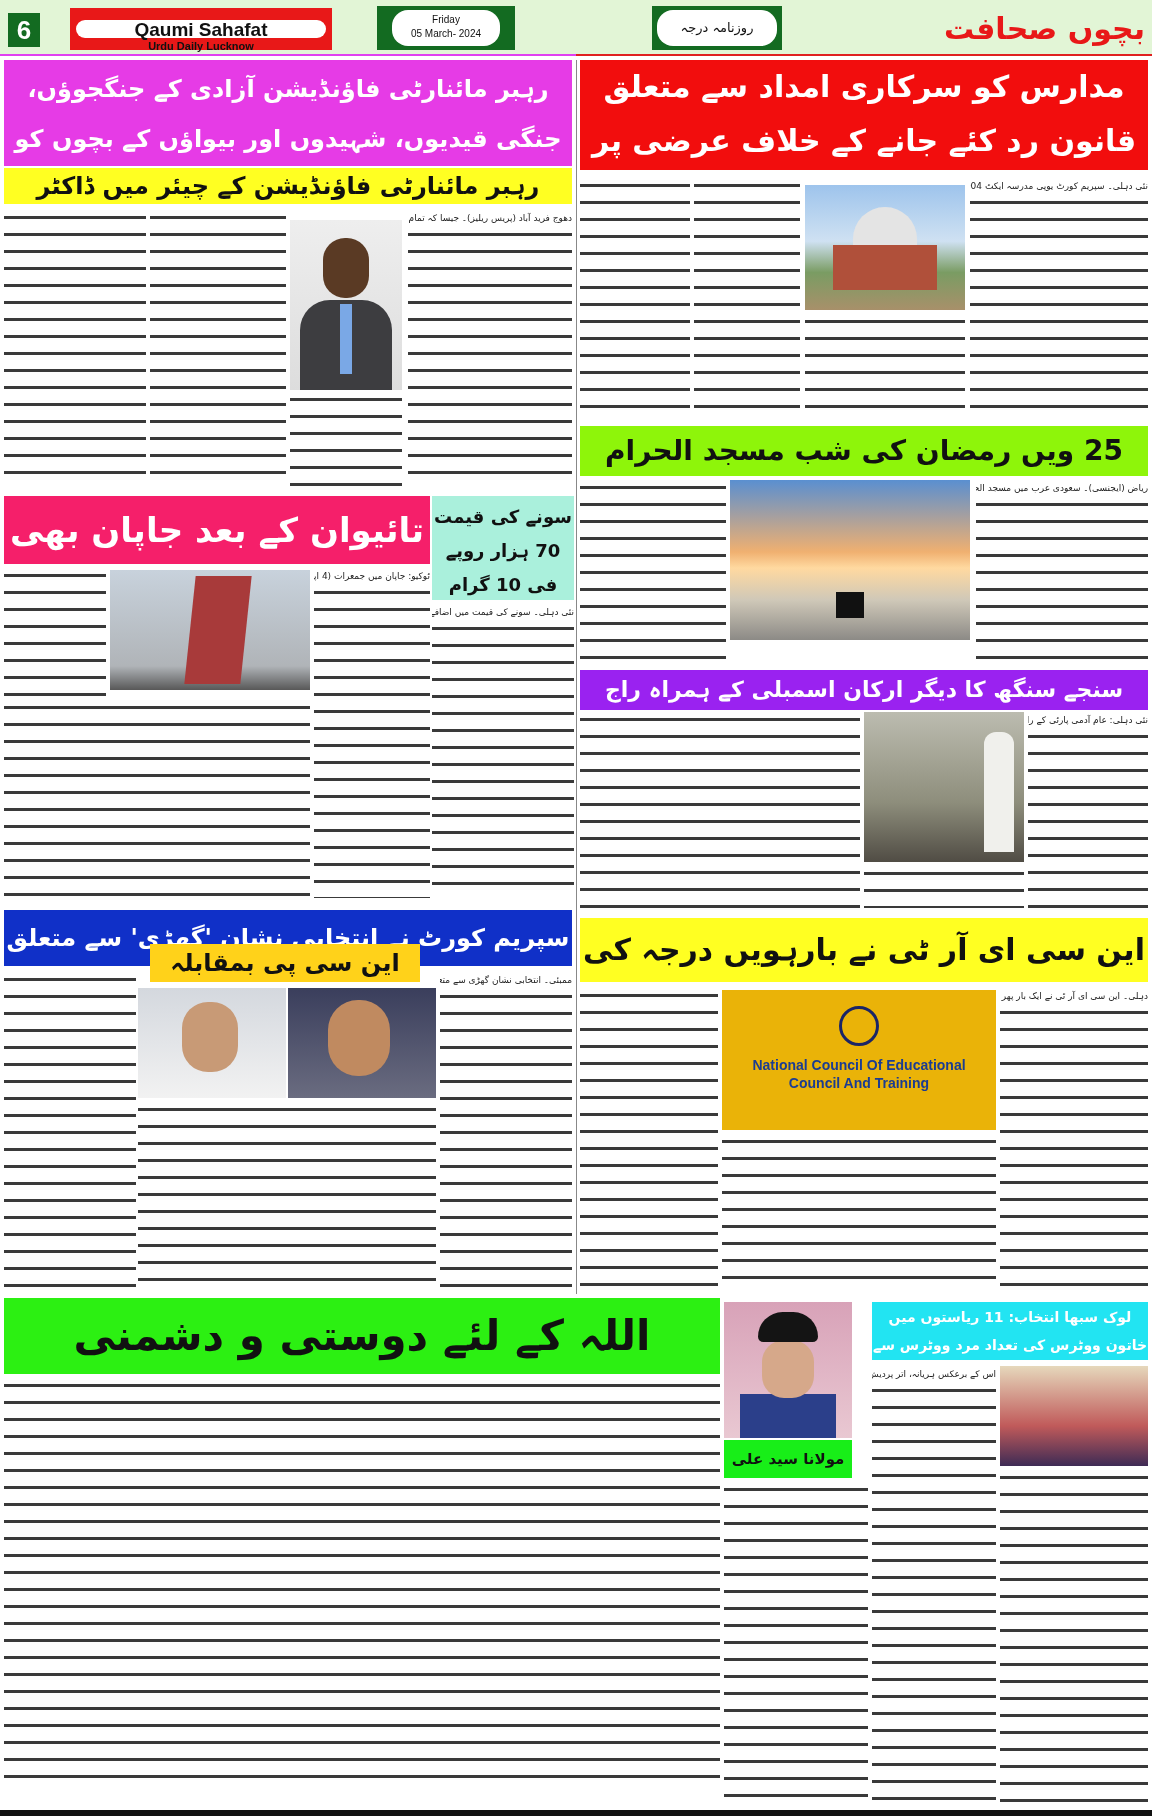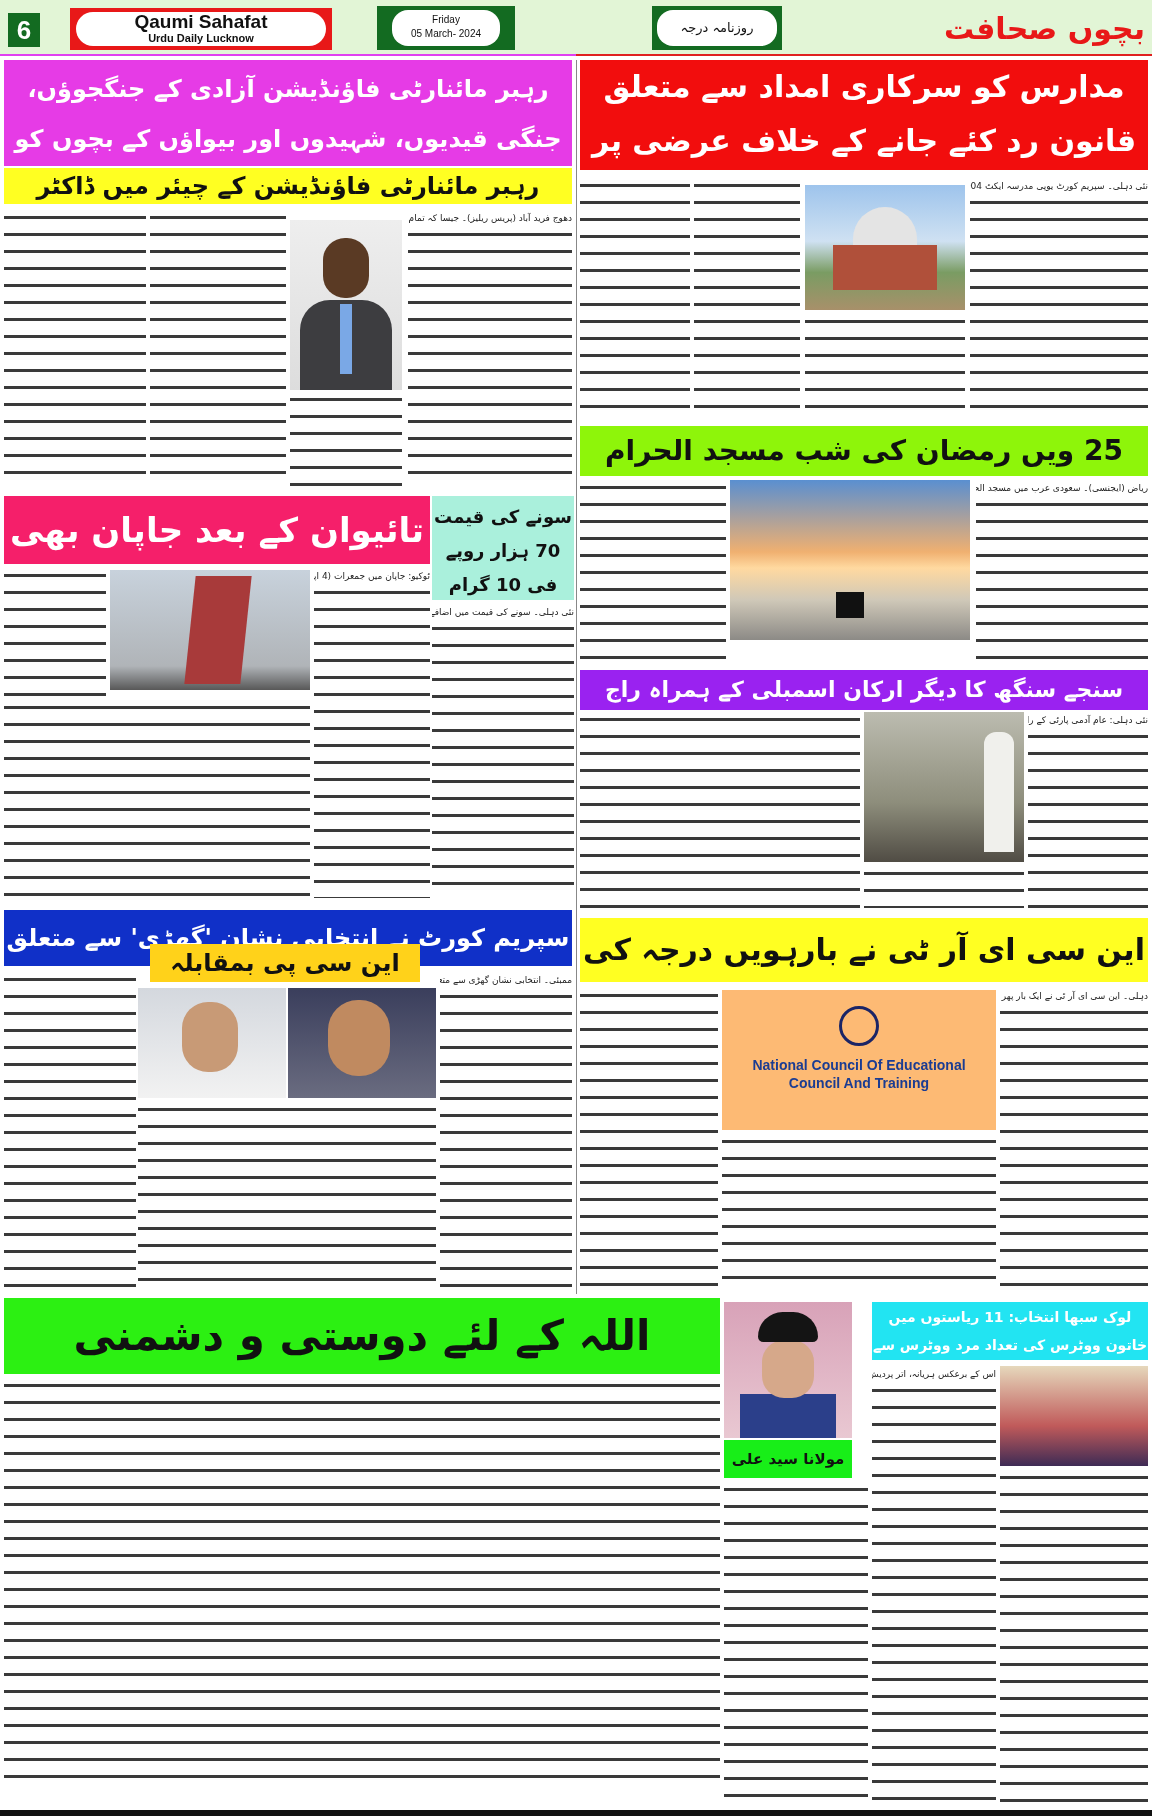--- a/index.html
+++ b/index.html
@@ -2,21 +2,21 @@
 <html><head>
 <meta charset="utf-8">
 <style>
   * { box-sizing: border-box; margin: 0; padding: 0; }
   body { width: 1152px; height: 1816px; background: #ffffff; font-family: "DejaVu Sans", sans-serif; overflow: hidden; position: relative; }
   .abs { position: absolute; }
   
   .masthead { left: 0; top: 0; width: 1152px; height: 56px; background: #e2f5d6; border-bottom: 2px solid #e02020; }
   .masthead-left-line { left: 0; top: 54px; width: 576px; height: 2px; background: #e040f0; }
   .page-no { left: 8px; top: 13px; width: 32px; height: 34px; background: #136b21; color: #fff; font-weight: bold; font-size: 26px; text-align: center; line-height: 34px; font-family: "Liberation Sans", sans-serif; }
-  .title-box { left: 70px; top: 8px; width: 262px; height: 42px; background: #e81818; padding: 4px 6px; }
+  .title-box { left: 70px; top: 8px; width: 262px; height: 42px; background: #e81818; padding: 12px 6px; }
   .title-inner { width: 100%; height: 100%; background: #fff; border-radius: 18px; text-align: center; font-family: "Liberation Sans", sans-serif; }
   .title-en { font-size: 19px; font-weight: bold; line-height: 20px; color: #111; }
   .title-sub { font-size: 11px; font-weight: bold; line-height: 12px; color: #111; }
   .date-box { left: 377px; top: 6px; width: 138px; height: 44px; background: #136b21; padding: 4px 15px; }
   .date-inner { width: 100%; height: 100%; background: #fff; border-radius: 16px; text-align: center; font-family: "Liberation Sans", sans-serif; font-size: 10px; line-height: 14px; padding-top: 3px; color: #111; }
   .urdu-daily-box { left: 652px; top: 6px; width: 130px; height: 44px; background: #136b21; padding: 4px 5px; }
   .urdu-daily-inner { width: 100%; height: 100%; background: #fff; border-radius: 16px; text-align: center; font-size: 13px; line-height: 36px; color: #111; }
   .urdu-title { left: 900px; top: 8px; width: 245px; height: 42px; color: #e81818; font-size: 30px; font-weight: bold; text-align: right; line-height: 42px; direction: rtl; }
 
   
@@ -47,21 +47,21 @@
   .ph-mecca { left: 730px; top: 480px; width: 240px; height: 160px; background: linear-gradient(#5a8fd0 0%, #f0b070 45%, #ffd9a0 55%, #cfc8b8 75%, #8c8a86 100%); }
   .ph-mecca .kaaba { position: absolute; left: 106px; top: 112px; width: 28px; height: 26px; background: #111; }
   .ph-quake { left: 110px; top: 570px; width: 200px; height: 120px; background: linear-gradient(#c8d2dc, #b0b4b8 80%, #585858); }
   .ph-quake .bldg { position: absolute; left: 80px; top: 6px; width: 56px; height: 108px; background: #a83a3a; transform: skewX(-6deg); }
   .ph-rajghat { left: 864px; top: 712px; width: 160px; height: 150px; background: linear-gradient(#bcbcb0, #8e8e7c 60%, #504c44); }
   .ph-rajghat .fig { position: absolute; left: 120px; top: 20px; width: 30px; height: 120px; background: #f0f0ec; border-radius: 12px 12px 0 0; }
   .ph-pawar { left: 138px; top: 988px; width: 148px; height: 110px; background: linear-gradient(#d4d8de, #f2f2f2); }
   .ph-pawar .head { position: absolute; left: 44px; top: 14px; width: 56px; height: 70px; background: #c89a76; border-radius: 26px; }
   .ph-ajit { left: 288px; top: 988px; width: 148px; height: 110px; background: linear-gradient(#3a3e5c, #6a6c80); }
   .ph-ajit .head { position: absolute; left: 40px; top: 12px; width: 62px; height: 76px; background: #c08a60; border-radius: 30px; }
-  .ph-ncert { left: 722px; top: 990px; width: 274px; height: 140px; background: #fdba74; }
+  .ph-ncert { left: 722px; top: 990px; width: 274px; height: 140px; background: #eab308; }
   .ncert-logo { position: absolute; left: 117px; top: 16px; width: 40px; height: 40px; border: 3px solid #1b2566; border-radius: 50%; }
   .ncert-text { position: absolute; left: 0; top: 66px; width: 100%; text-align: center; color: #1b3c92; font-family: "Liberation Sans", sans-serif; font-weight: bold; font-size: 14px; line-height: 18px; }
   .ph-maulana { left: 724px; top: 1302px; width: 128px; height: 136px; background: linear-gradient(#d8a2b8, #e9c8d2); }
   .ph-maulana .turban { position: absolute; left: 34px; top: 10px; width: 60px; height: 30px; background: #141414; border-radius: 28px 28px 6px 6px; }
   .ph-maulana .face { position: absolute; left: 38px; top: 38px; width: 52px; height: 58px; background: #d6a88a; border-radius: 22px; }
   .ph-maulana .robe { position: absolute; left: 16px; top: 92px; width: 96px; height: 44px; background: #2b3f8a; }
   .ph-voters { left: 1000px; top: 1366px; width: 148px; height: 100px; background: linear-gradient(#e6d8bc, #c05a5a 60%, #3e2b55); }
 
   
   .col { direction: rtl; font-size: 9px; line-height: 17px; color: #222; overflow: hidden; text-align: justify; }

